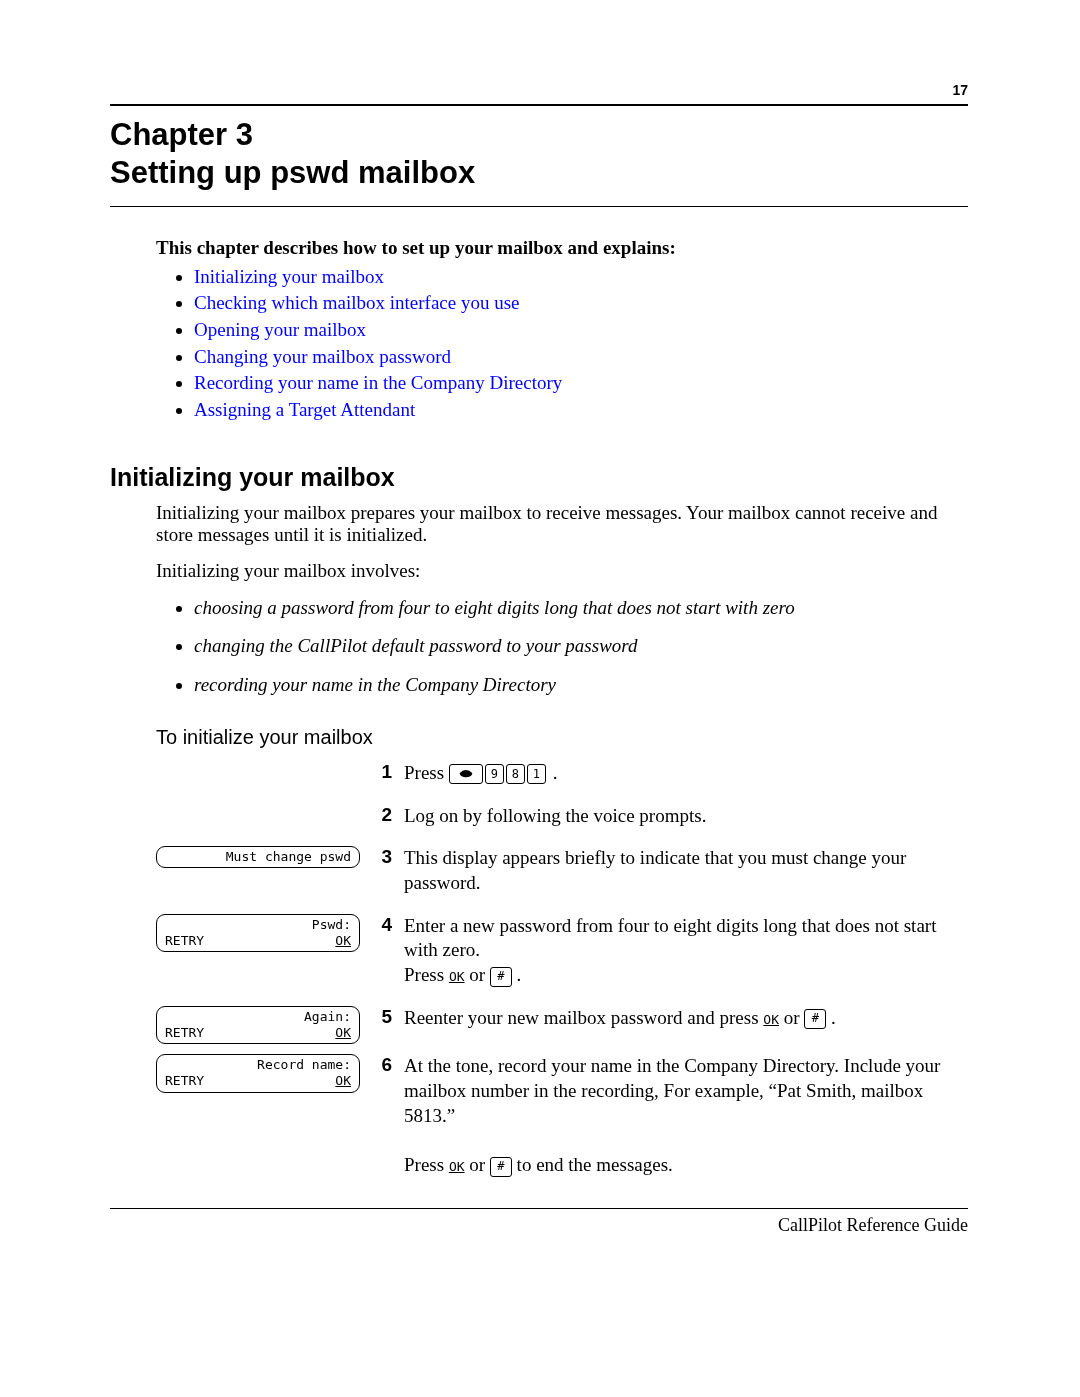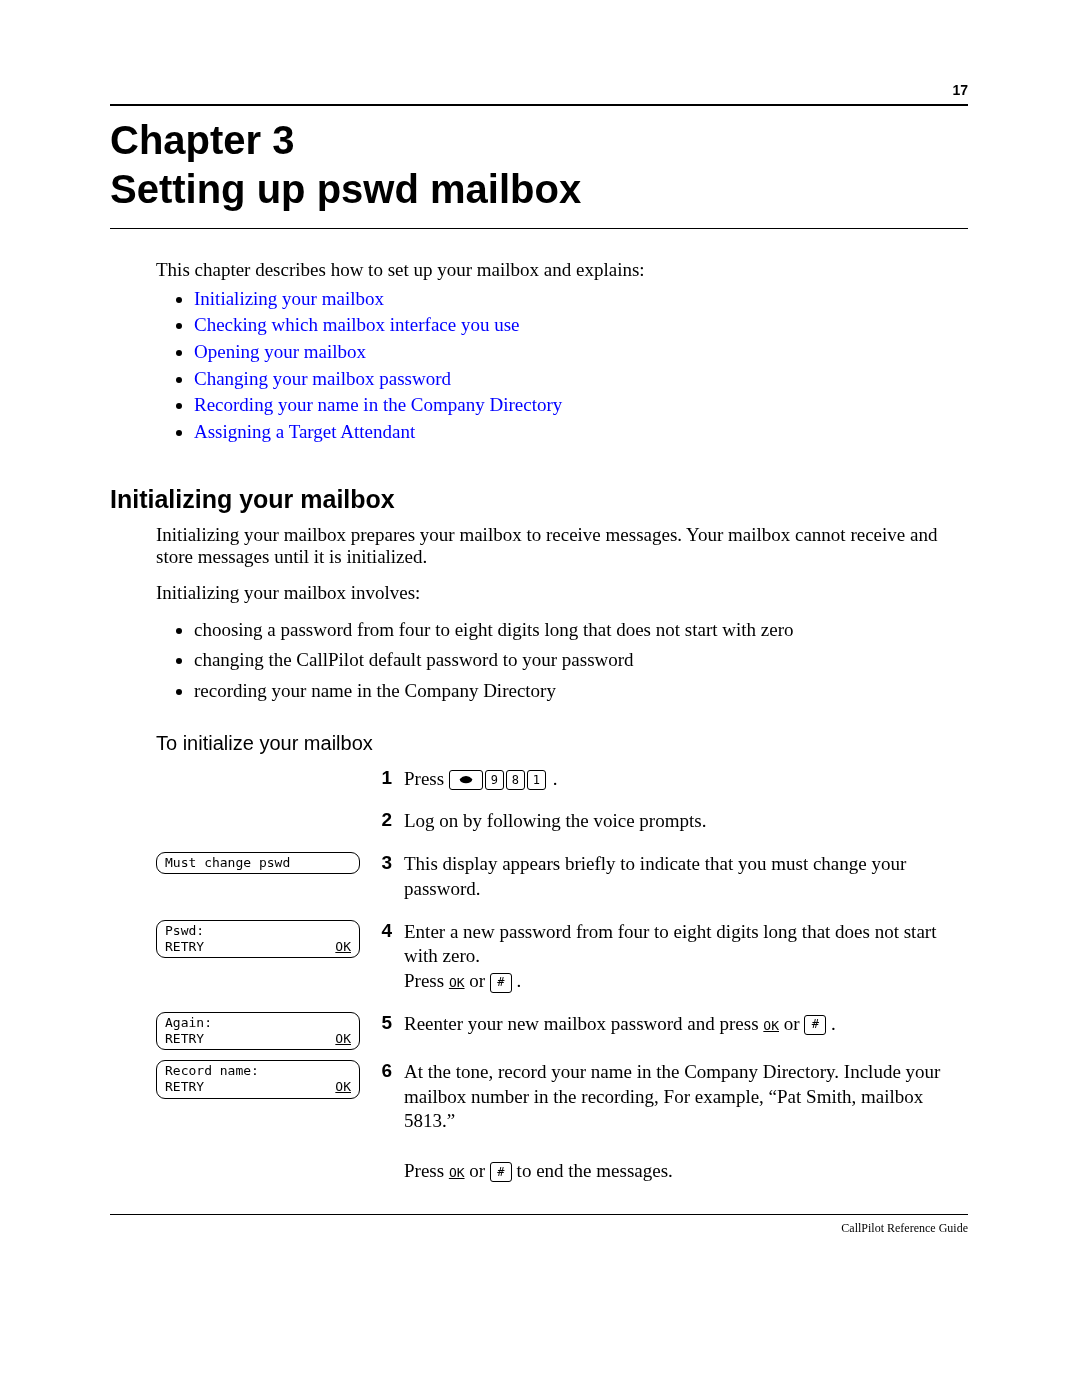--- a/index.html
+++ b/index.html
@@ -24,32 +24,33 @@
     font-size: 14px;
     font-weight: bold;
   }
   .rule-top {
     border: 0;
     border-top: 2.5px solid #000;
     margin: 22px 0 0 0;
   }
   .chapter-title {
     font-family: Arial, Helvetica, sans-serif;
-    font-size: 40px;
+    font-size: 31px;
     font-weight: bold;
     line-height: 1.22;
     margin: 10px 0 0 0;
   }
   .rule-mid {
     border: 0;
     border-top: 1.5px solid #000;
     margin: 14px 0 30px 0;
   }
   .intro {
     margin: 0 0 4px 46px;
+    font-weight: bold;
   }
   .bullets {
     margin: 6px 0 0 46px;
     padding: 0 0 0 38px;
   }
   .bullets li {
     margin: 2px 0;
     line-height: 1.3;
   }
   a.link {
@@ -63,22 +64,23 @@
     margin: 40px 0 10px 0;
   }
   .body-text {
     margin: 2px 0 14px 46px;
   }
   .sub-bullets {
     margin: 4px 0 0 46px;
     padding: 0 0 0 38px;
   }
   .sub-bullets li {
-    margin: 6px 0;
+    margin: 14px 0;
     line-height: 1.3;
+    font-style: italic;
   }
   h3.subsection {
     font-family: Arial, Helvetica, sans-serif;
     font-size: 20px;
     font-weight: normal;
     margin: 28px 0 12px 46px;
   }
   .steps {
     margin-left: 46px;
   }
@@ -105,20 +107,21 @@
   }
   .phone-display {
     border: 1.3px solid #000;
     border-radius: 9px;
     width: 186px;
     padding: 2px 8px;
     font-family: "Lucida Console", Monaco, monospace;
     font-size: 13px;
     line-height: 1.25;
     background: #fff;
+    text-align: right;
   }
   .display-row2 {
     display: flex;
     justify-content: space-between;
   }
   .display-row2 .right {
     text-decoration: underline;
   }
   .key-wrap {
     display: inline-flex;
@@ -168,21 +171,21 @@
     font-size: 13px;
     text-decoration: underline;
   }
   .footer-rule {
     border: 0;
     border-top: 1.2px solid #000;
     margin: 30px 0 6px 0;
   }
   .footer-text {
     text-align: right;
-    font-size: 12px;
+    font-size: 18px;
   }
 </style>
 </head>
 <body>
 
 <div class="page">
 
   <div class="page-num">17</div>
 
   <hr class="rule-top">

